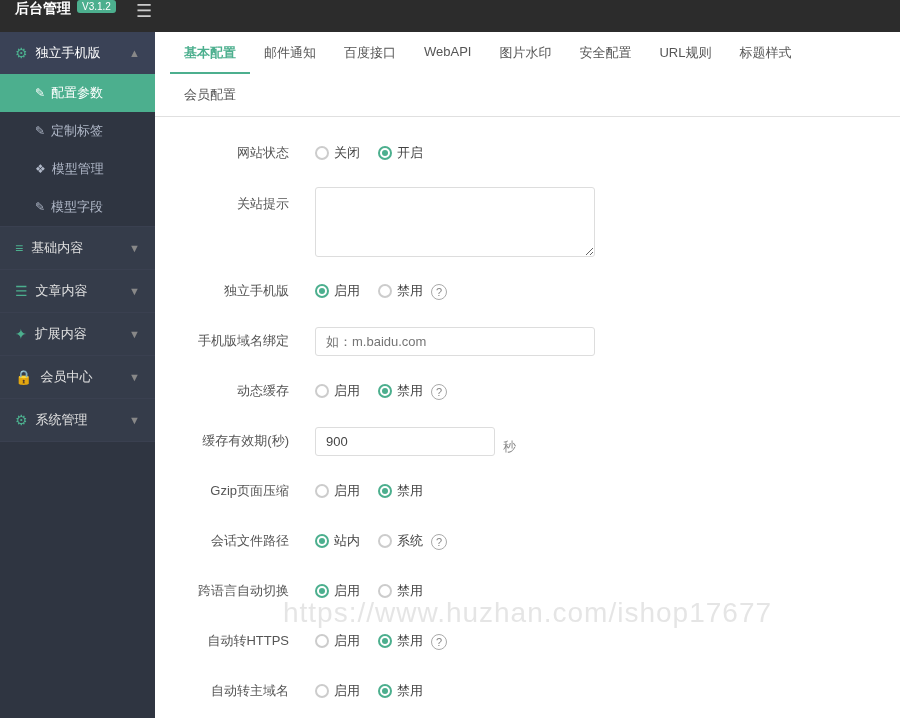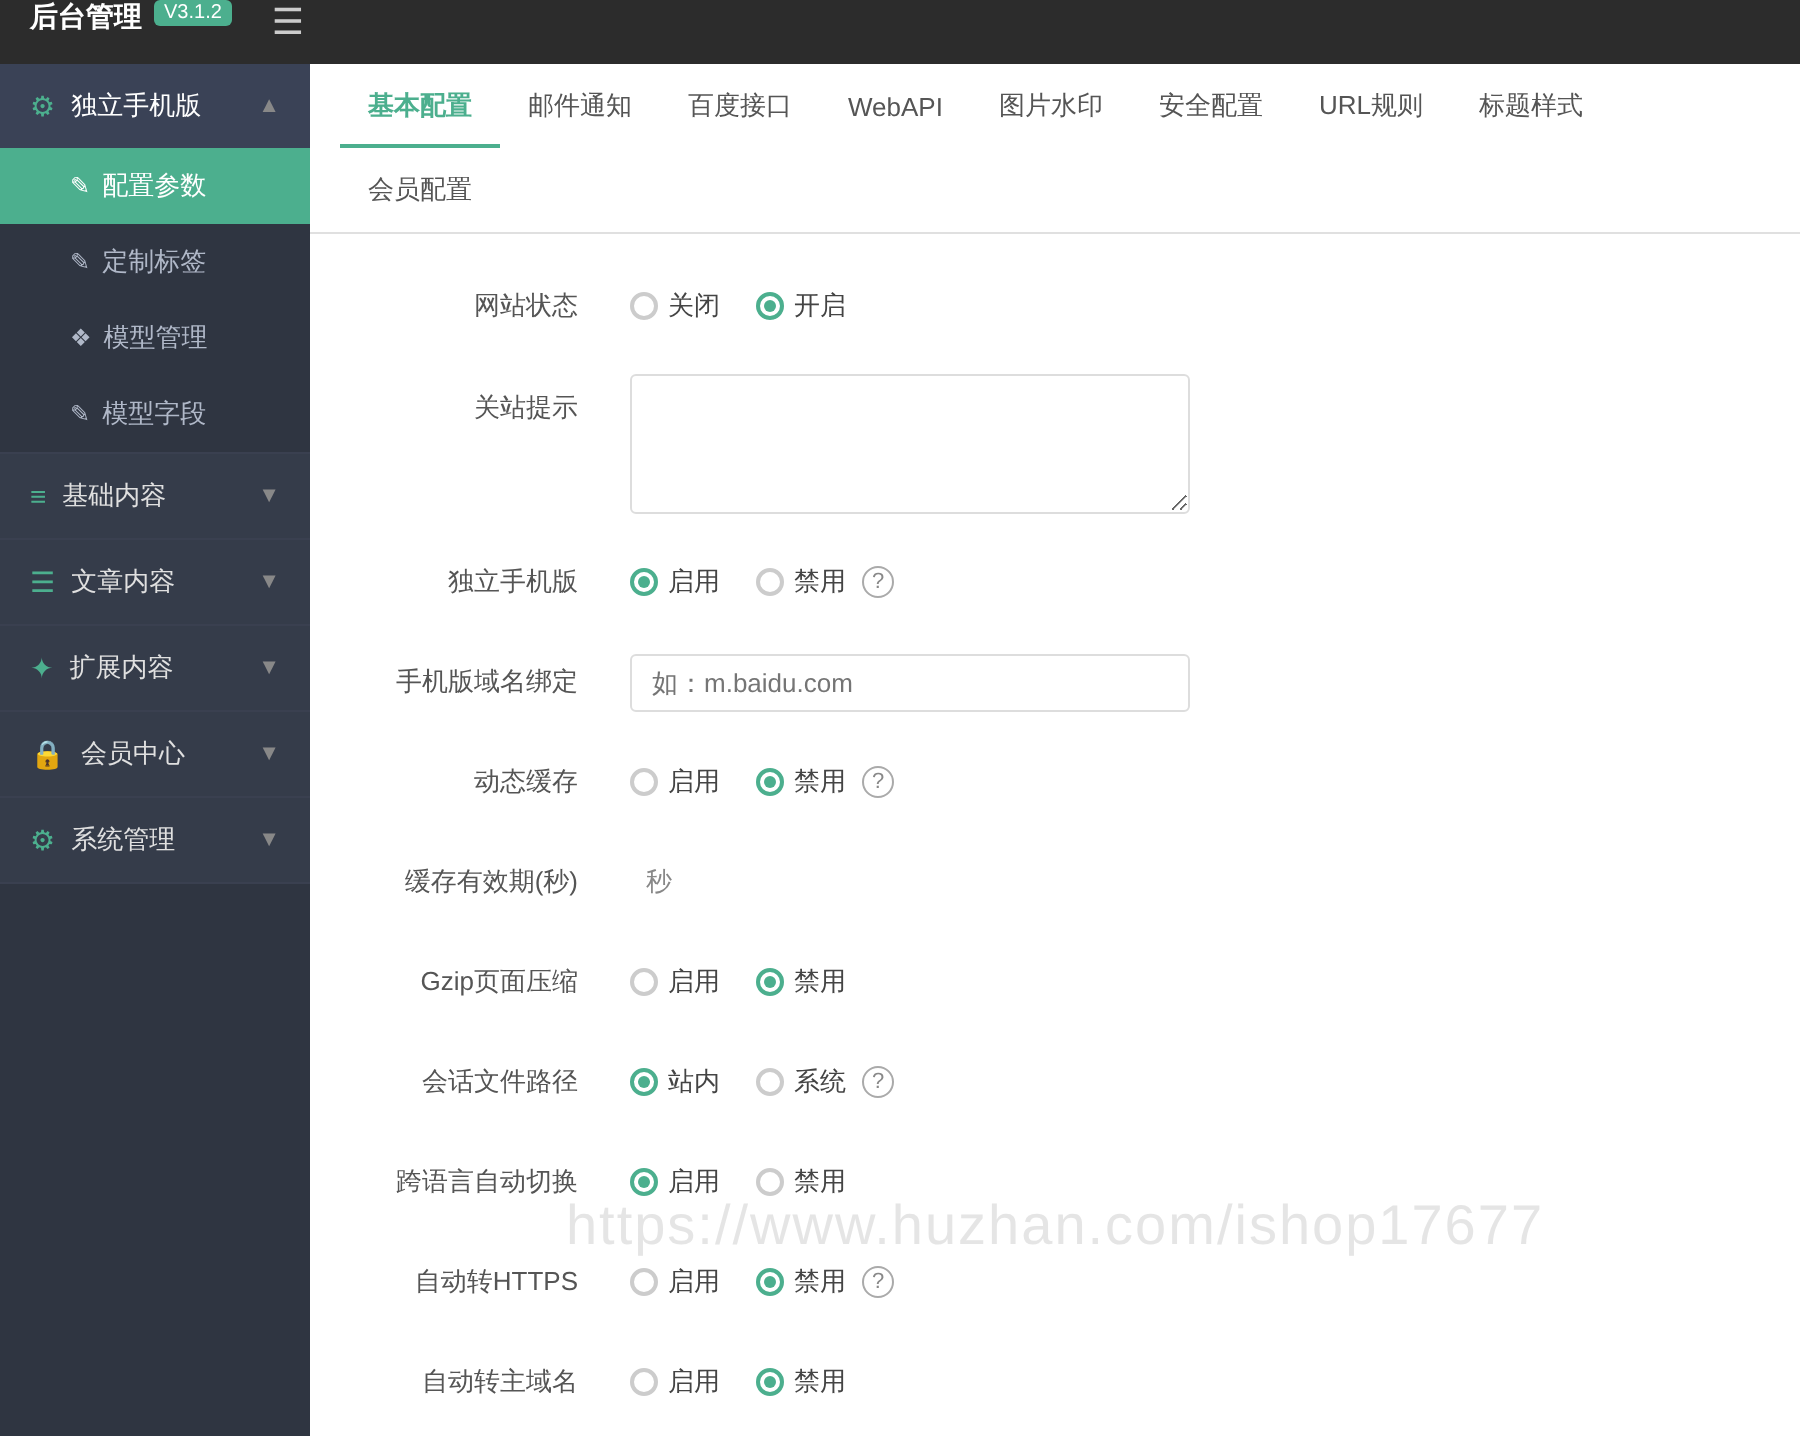--- a/index.html
+++ b/index.html
@@ -99,21 +99,21 @@
       background: #f5f5f5;
       overflow-y: auto;
       padding: 0;
     }
 
     
     .tab-bar {
       background: #fff;
       border-bottom: 1px solid #e0e0e0;
       display: flex;
-      align-items: center;
+      align-items: flex-start;
       padding: 0 15px;
       flex-wrap: wrap;
     }
     .tab-item {
       padding: 12px 14px 10px;
       font-size: 13px;
       color: #555;
       cursor: pointer;
       border-bottom: 2px solid transparent;
       white-space: nowrap;
@@ -140,21 +140,21 @@
     .form-label {
       width: 130px;
       text-align: right;
       padding-right: 26px;
       font-size: 13px;
       color: #555;
       flex-shrink: 0;
     }
     .form-control {
       display: flex;
-      align-items: center;
+      align-items: flex-end;
       flex: 1;
     }
 
     
     .radio-group {
       display: flex;
       align-items: center;
       gap: 18px;
     }
     .radio-label {
@@ -400,20 +400,21 @@
               <span>禁用</span>
             </label>
           </div>
           <span class="info-icon">?</span>
         </div>
       </div>
 
       <div class="form-row">
         <div class="form-label">缓存有效期(秒)</div>
         <div class="form-control">
+          <input type="text" class="text-input" style="width: 180px;" value="900">
           <span class="unit-label">秒</span>
         </div>
       </div>
 
       <div class="form-row">
         <div class="form-label">Gzip页面压缩</div>
         <div class="form-control">
           <div class="radio-group">
             <label class="radio-label">
               <span class="radio-circle"></span>

